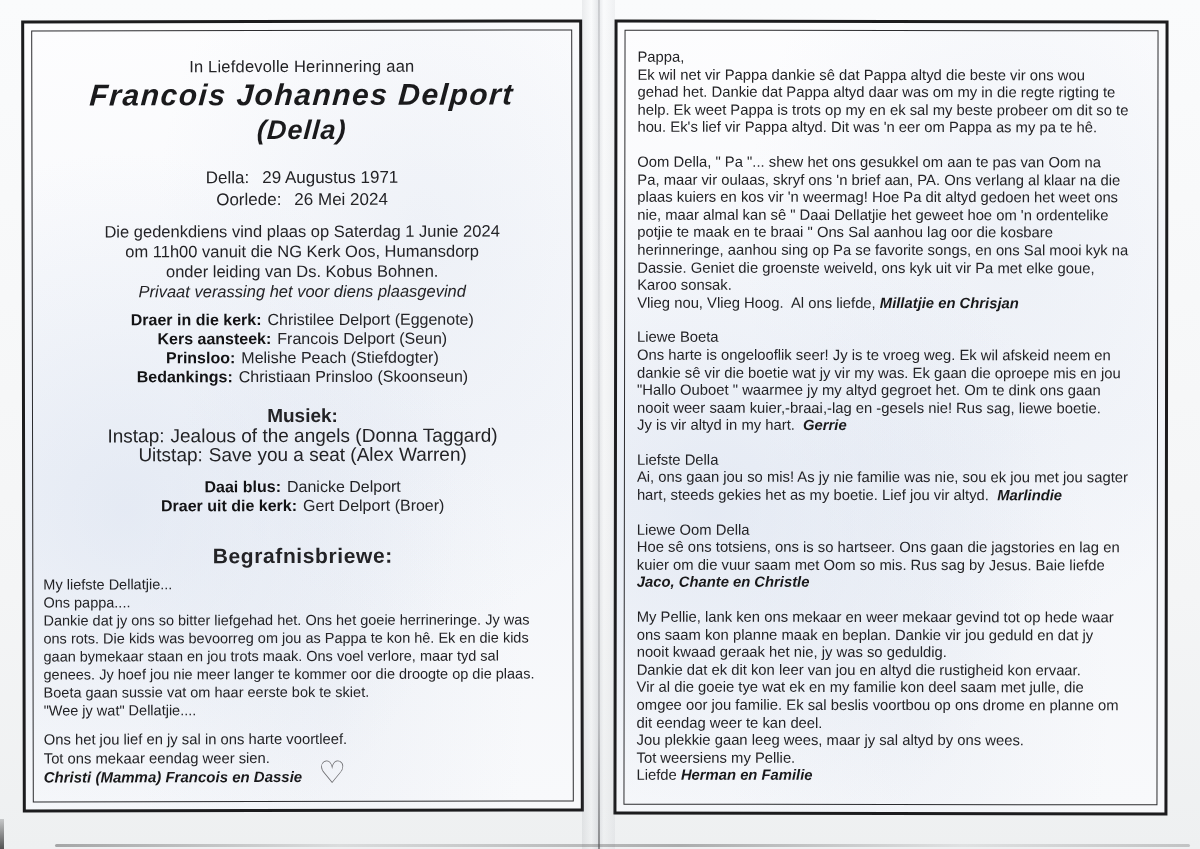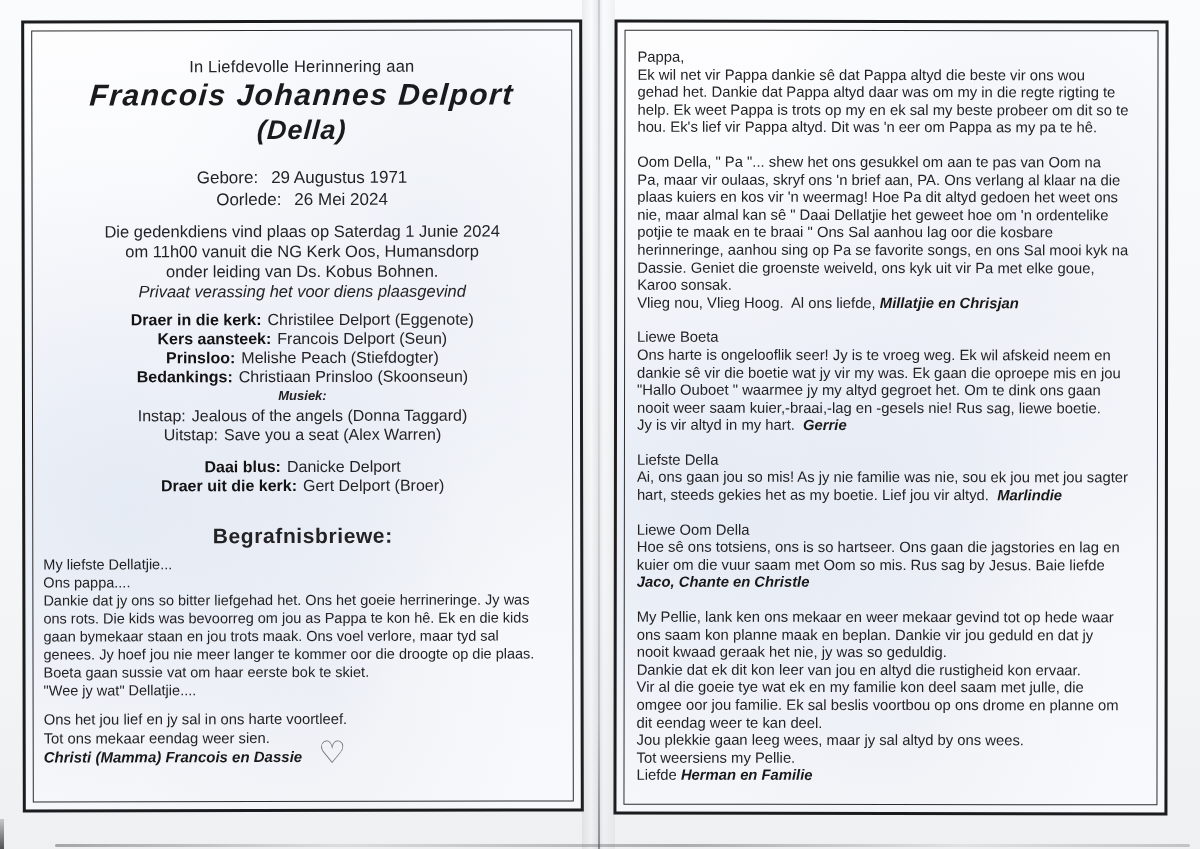--- a/index.html
+++ b/index.html
@@ -39,22 +39,22 @@
     font-size:27px;font-weight:700;font-style:italic;margin-top:3px;
     letter-spacing:1px;transform:skewX(-4deg);color:#1a1a1c;
   }
   .dates{margin-top:21px;font-size:17px;line-height:22px;}
   .date-label{margin-right:13px;}
   .service{margin-top:10px;font-size:16.5px;line-height:20px;white-space:pre-line;}
   .service-note{font-style:italic;font-size:16.5px;line-height:20px;}
   .roles{margin-top:9px;font-size:16px;line-height:19px;}
   .b{font-weight:700;color:#121214;}
   .role-label{margin-right:6px;}
-  .music-heading{margin-top:0;font-size:13px;font-weight:700;line-height:19.5px;font-style:italic;}
-  .music{font-size:16px;line-height:19.5px;}
+  .music-heading{margin-top:20px;font-size:19px;font-weight:700;line-height:19.5px;}
+  .music{font-size:19px;line-height:19.5px;}
   .closing-roles{margin-top:12px;font-size:16px;line-height:19px;}
   .letters-heading{margin-top:28px;font-size:21px;font-weight:700;letter-spacing:.6px;line-height:26px;}
   .letter-left{
     margin-top:6px;text-align:left;font-size:14.5px;line-height:18.1px;
     white-space:pre-line;padding:0 2px;
   }
   .letter-closing{
     margin-top:11px;text-align:left;font-size:14.8px;line-height:18.6px;
     white-space:pre-line;padding:0 2px;
   }
@@ -100,21 +100,21 @@
 <div class="scan">
 
   <div class="page page-left">
     <div class="inner">
 
       <div class="memorial-header">In Liefdevolle Herinnering aan</div>
       <div class="deceased-name">Francois Johannes Delport</div>
       <div class="deceased-nickname">(Della)</div>
 
       <div class="dates">
-        <div><span class="date-label">Gebore:</span><span>29 Augustus 1971</span></div>
+        <div><span class="date-label">Della:</span><span>29 Augustus 1971</span></div>
         <div><span class="date-label">Oorlede:</span><span>26 Mei 2024</span></div>
       </div>
 
       <div class="service">Die gedenkdiens vind plaas op Saterdag 1 Junie 2024
 om 11h00 vanuit die NG Kerk Oos, Humansdorp
 onder leiding van Ds. Kobus Bohnen.</div>
       <div class="service-note">Privaat verassing het voor diens plaasgevind</div>
 
       <div class="roles">
         <div><span class="b role-label">Draer in die kerk:</span><span>Christilee Delport (Eggenote)</span></div>

